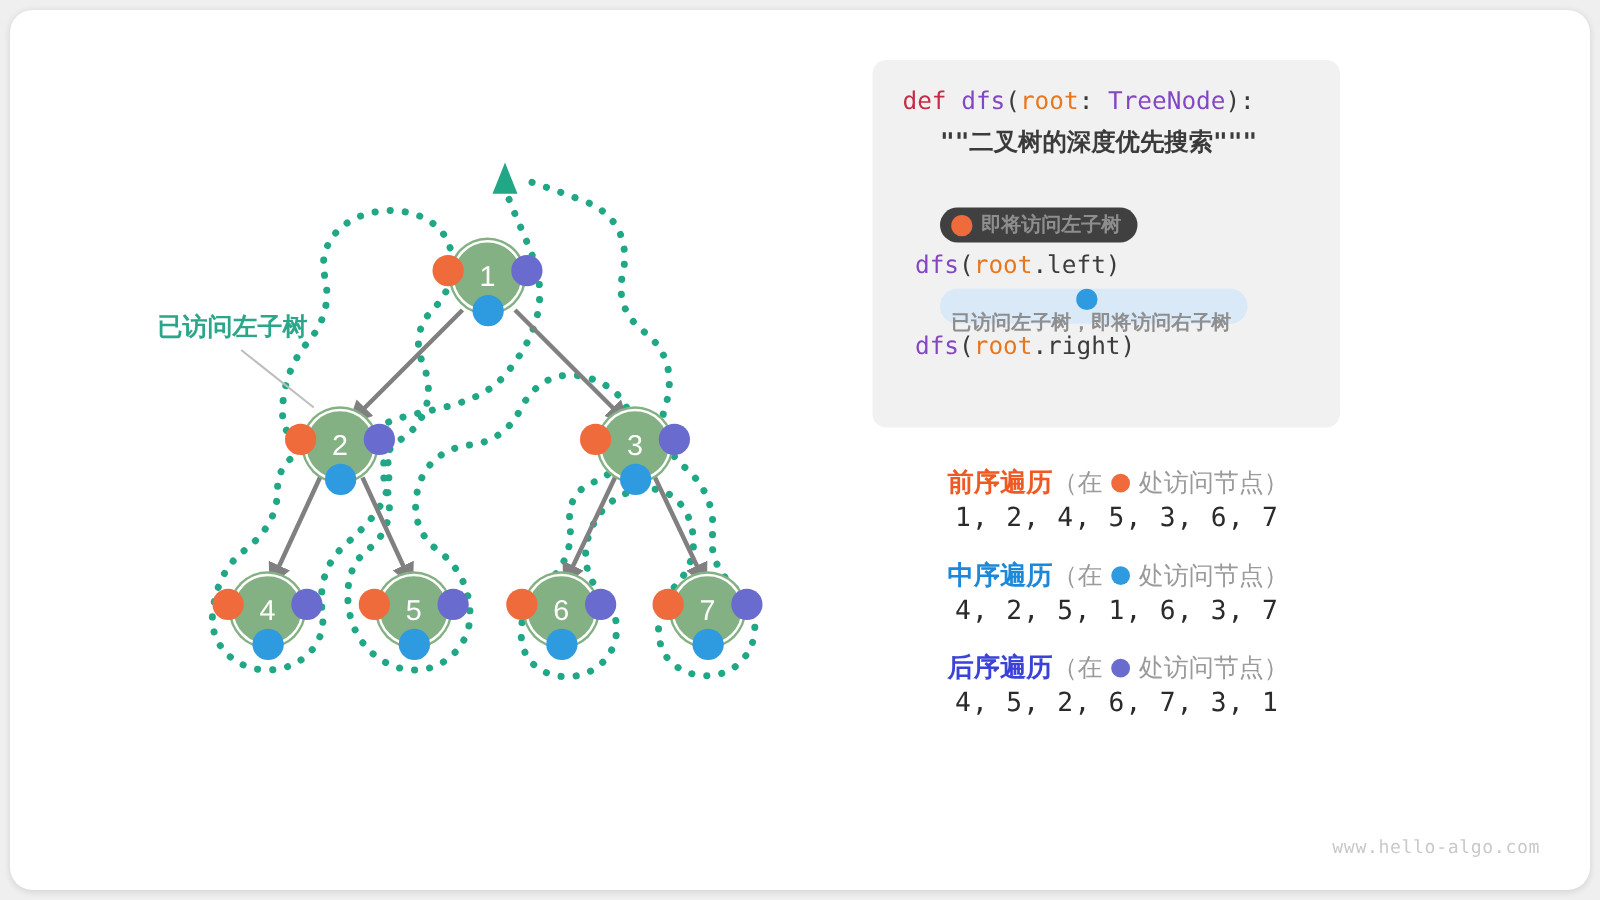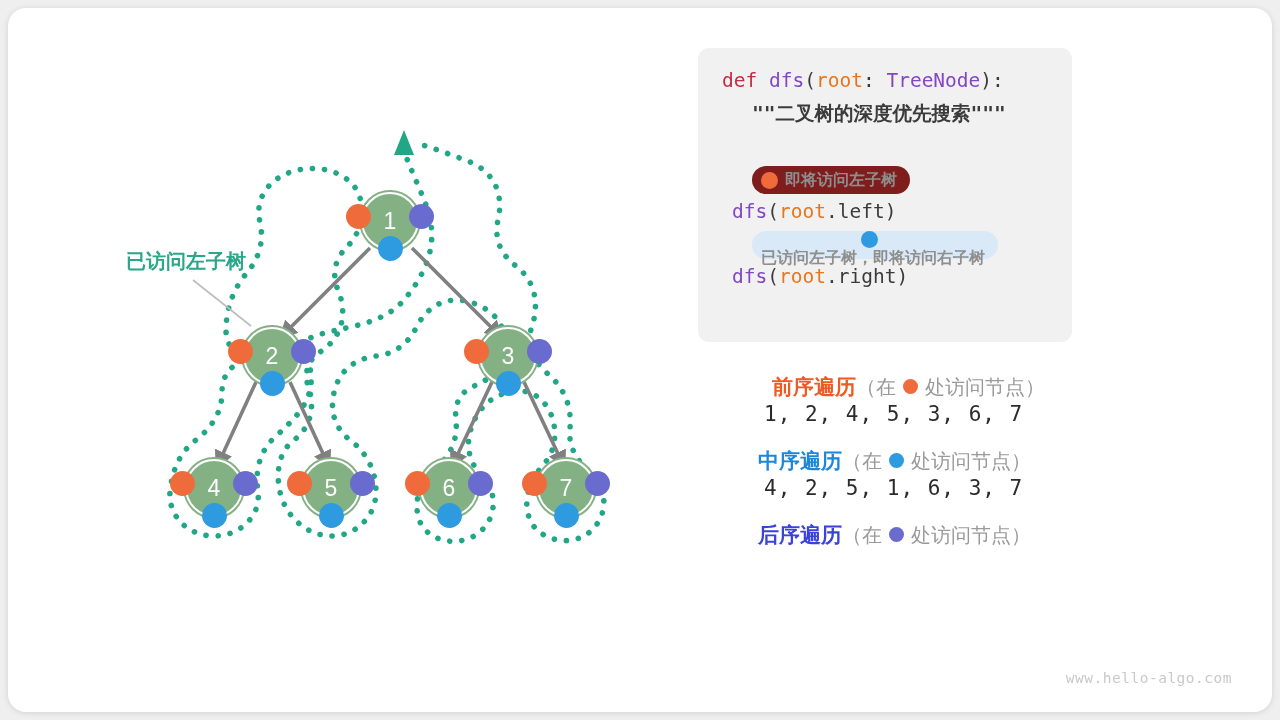--- a/index.html
+++ b/index.html
@@ -40,21 +40,21 @@
     display:flex;align-items:center;
     font-family:"Liberation Sans","DejaVu Sans",sans-serif;
     font-size:16px;font-weight:bold;color:#8e8e8e;
     padding:0 13px 0 9px;box-sizing:border-box;
     white-space:nowrap;
   }
   .hl .dot{
     width:17px;height:17px;border-radius:50%;
     margin-right:7px;flex:none;
   }
-  .hl-pre{background:#7f1d1d;}
+  .hl-pre{background:#404040;}
   .hl-in{background:#d9e9f7;}
   .hl-post{background:#dfdff4;}
 
   
   #results{position:absolute;left:750px;top:368px;width:400px;}
   .res-head{
     font-size:21px;font-weight:bold;line-height:1;
     display:flex;align-items:center;white-space:nowrap;
     margin-bottom:5px;
   }
@@ -234,35 +234,36 @@
       <div class="code-line" style="top: 147px; padding-left: 34px;"><span class="tok-fn">dfs</span><span class="tok-pl">(</span><span class="tok-var">root</span><span class="tok-pl">.left)</span></div>
       <div class="hl hl-in" style="top: 183px; left: 54px; flex-direction: column;">
         <span class="dot" style="background: rgb(46, 154, 224);"></span>
         <span>已访问左子树，即将访问右子树</span>
       </div>
       <div class="code-line" style="top: 212px; padding-left: 34px;"><span class="tok-fn">dfs</span><span class="tok-pl">(</span><span class="tok-var">root</span><span class="tok-pl">.right)</span></div>
     </div>
 
   <div id="results">
       <div class="res-head">
-        <span style="color: rgb(239, 90, 36); margin-left: 14px;">前序遍历</span>
+        <span style="color: rgb(239, 90, 36);">前序遍历</span>
         <span class="paren"> （在</span>
         <span class="rdot" style="background: rgb(239, 107, 60);"></span>
         <span class="paren">处访问节点）</span>
       </div>
       <div class="res-seq">1, 2, 4, 5, 3, 6, 7</div>
       <div class="res-head">
         <span style="color: rgb(30, 136, 216);">中序遍历</span>
         <span class="paren"> （在</span>
         <span class="rdot" style="background: rgb(46, 154, 224);"></span>
         <span class="paren">处访问节点）</span>
       </div>
       <div class="res-seq">4, 2, 5, 1, 6, 3, 7</div>
       <div class="res-head">
         <span style="color: rgb(58, 66, 216);">后序遍历</span>
         <span class="paren"> （在</span>
         <span class="rdot" style="background: rgb(106, 107, 207);"></span>
         <span class="paren">处访问节点）</span>
       </div>
+      <div class="res-seq">4, 5, 2, 6, 7, 3, 1</div>
     </div>
 
   <div id="watermark">www.hello-algo.com</div>
 </div>
 
 </body></html>

